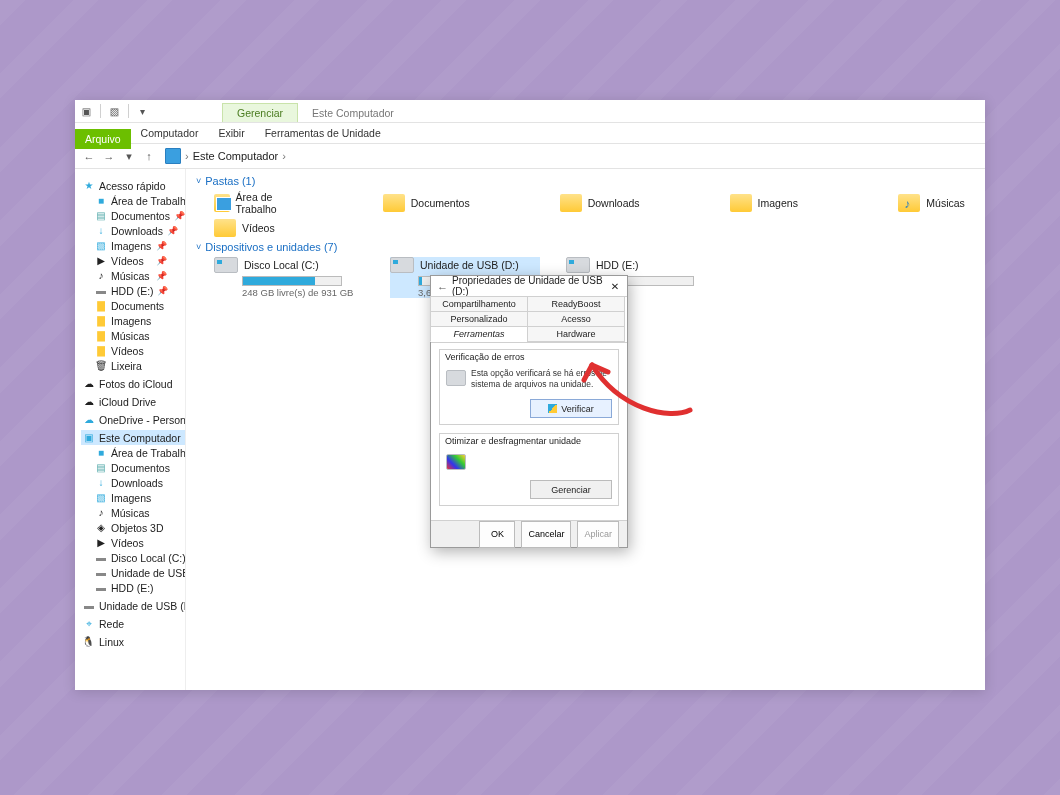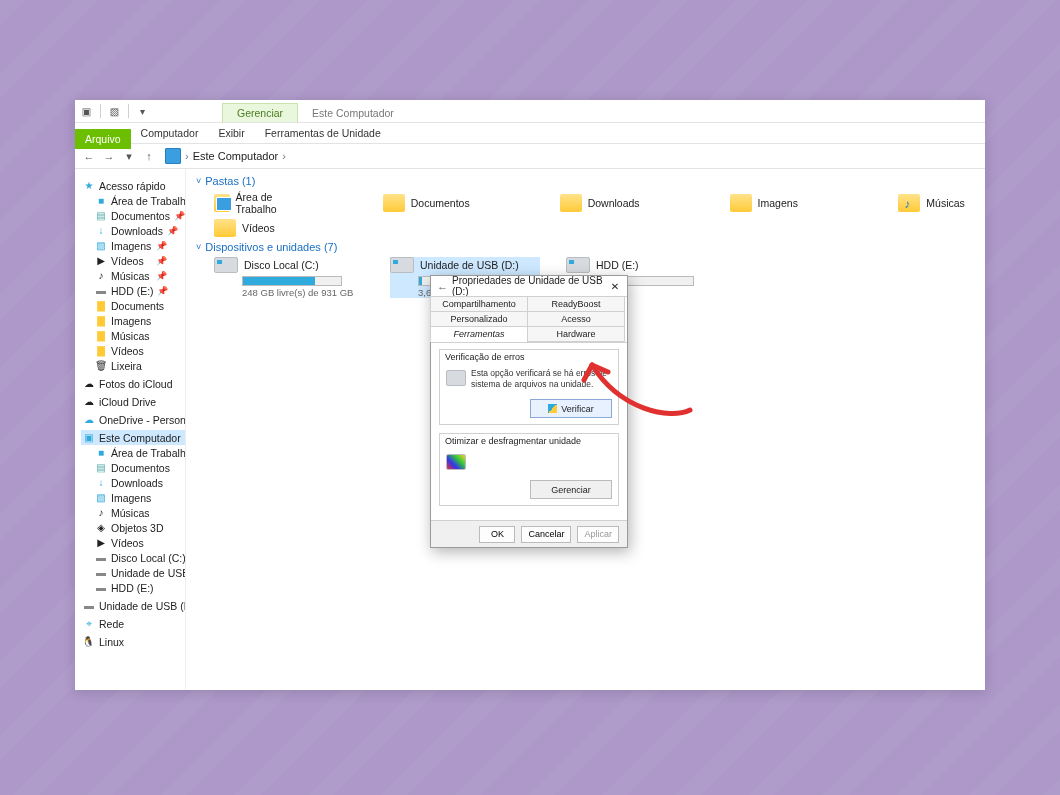--- a/index.html
+++ b/index.html
@@ -72,21 +72,21 @@
 .grp{border:1px solid #d0d0d0;margin-bottom:8px;}
 .grp-title{font-size:9px;padding:2px 5px;}
 .grp-body{padding:4px 6px 6px;display:flex;gap:5px;align-items:flex-start;}
 .grp-ico{width:18px;height:14px;background:#d7dade;border:1px solid #b9bdc2;border-radius:2px;flex-shrink:0;margin-top:2px;}
 .grp-ico.opt{background:linear-gradient(45deg,#e33,#33e,#3c3,#fc3);}
 .grp-txt{font-size:8.5px;color:#333;line-height:1.25;}
 .grp-btn{display:block;margin:4px 6px 6px auto;width:80px;height:17px;border:1px solid #8aa9d8;background:#e7f1ff;font-size:9px;display:flex;align-items:center;justify-content:center;gap:4px;}
 .grp-btn.plain{background:#f0f0f0;border-color:#bbb;}
 .shield{width:9px;height:9px;background:linear-gradient(135deg,#2faadc 50%,#ffca36 50%);display:inline-block;}
 .dlg-bbar{height:26px;background:#f0f0f0;border-top:1px solid #d0d0d0;display:flex;align-items:center;justify-content:flex-end;padding:0 8px;gap:6px;}
-.dlg-bbar button{min-width:36px;height:17px;font-size:9px;border:1px solid #bbb;background:#fdfdfd;padding:0 6px;}
+.dlg-bbar button{min-width:36px;height:27px;font-size:9px;border:1px solid #bbb;background:#fdfdfd;padding:0 6px;}
 
 .arrow-svg{position:absolute;left:580px;top:350px;width:120px;height:80px;pointer-events:none;}
 </style>
 </head>
 <body>
 <div class="pattern"></div>
 
 <div class="explorer">
 
   <div class="titlebar">

